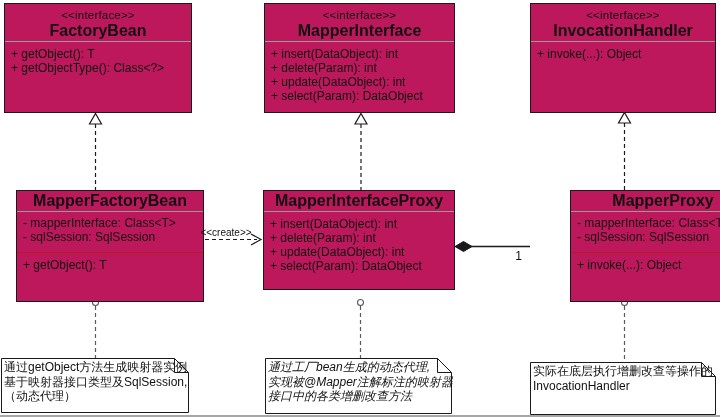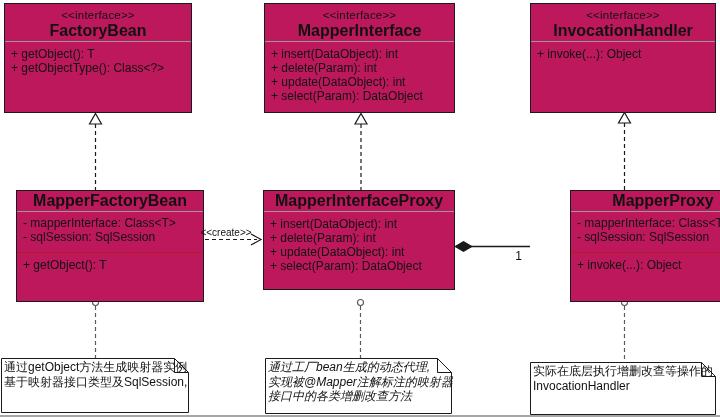--- a/index.html
+++ b/index.html
@@ -216,20 +216,21 @@
   <div class="edge-label mult-label">1</div>
 
   <div class="uml-note" style="left:1px; top:358px; width:188px; height:55px;">
     <svg class="note-shape" width="188" height="55">
       <polygon points="0.5,0.5 173.5,0.5 187.5,14.5 187.5,54.5 0.5,54.5" fill="#ffffff" stroke="#1a1a1a" stroke-width="1"></polygon>
       <polyline points="173.5,0.5 173.5,14.5 187.5,14.5" fill="none" stroke="#1a1a1a" stroke-width="1"></polyline>
     </svg>
     <div class="note-text">
       <div class="note-line">通过getObject方法生成映射器实例</div>
       <div class="note-line">基于映射器接口类型及SqlSession,</div>
+      <div class="note-line">（动态代理）</div>
     </div>
   </div>
 
   <div class="uml-note" style="left:265px; top:358px; width:187px; height:56px;font-style:italic;">
     <svg class="note-shape" width="187" height="56">
       <polygon points="0.5,0.5 172.5,0.5 186.5,14.5 186.5,55.5 0.5,55.5" fill="#ffffff" stroke="#1a1a1a" stroke-width="1"></polygon>
       <polyline points="172.5,0.5 172.5,14.5 186.5,14.5" fill="none" stroke="#1a1a1a" stroke-width="1"></polyline>
     </svg>
     <div class="note-text">
       <div class="note-line">通过工厂bean生成的动态代理,</div>

